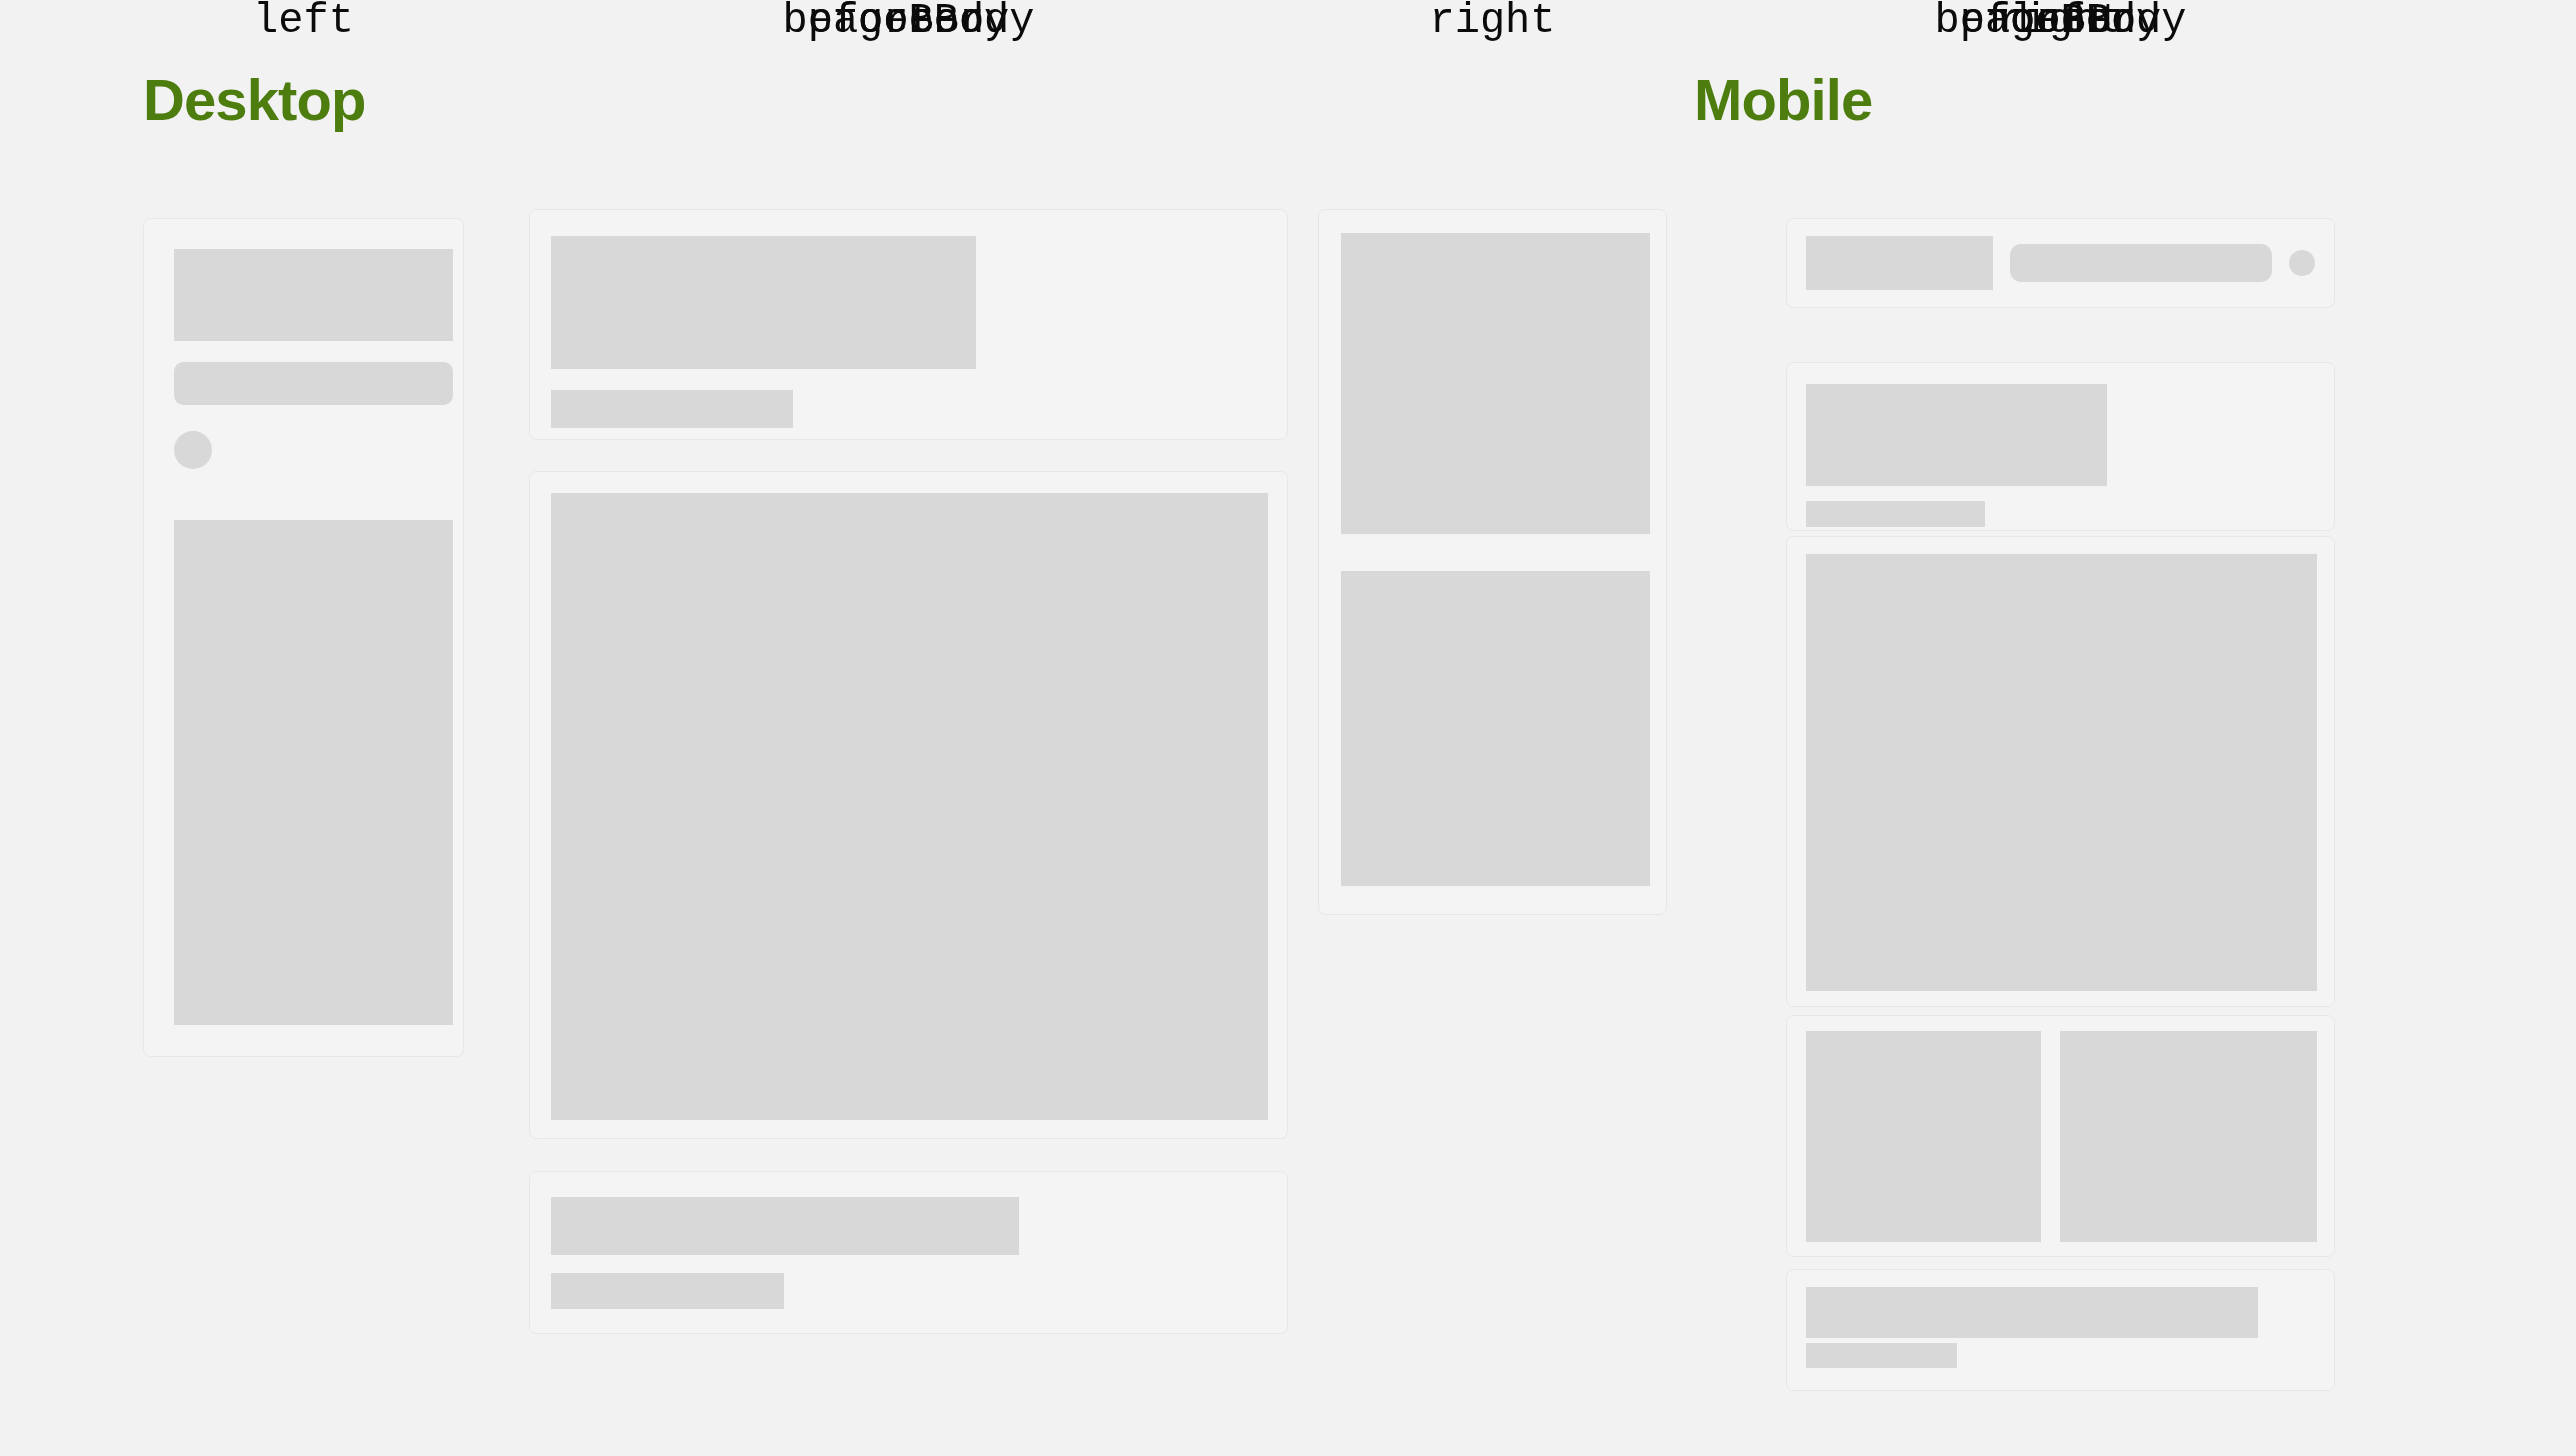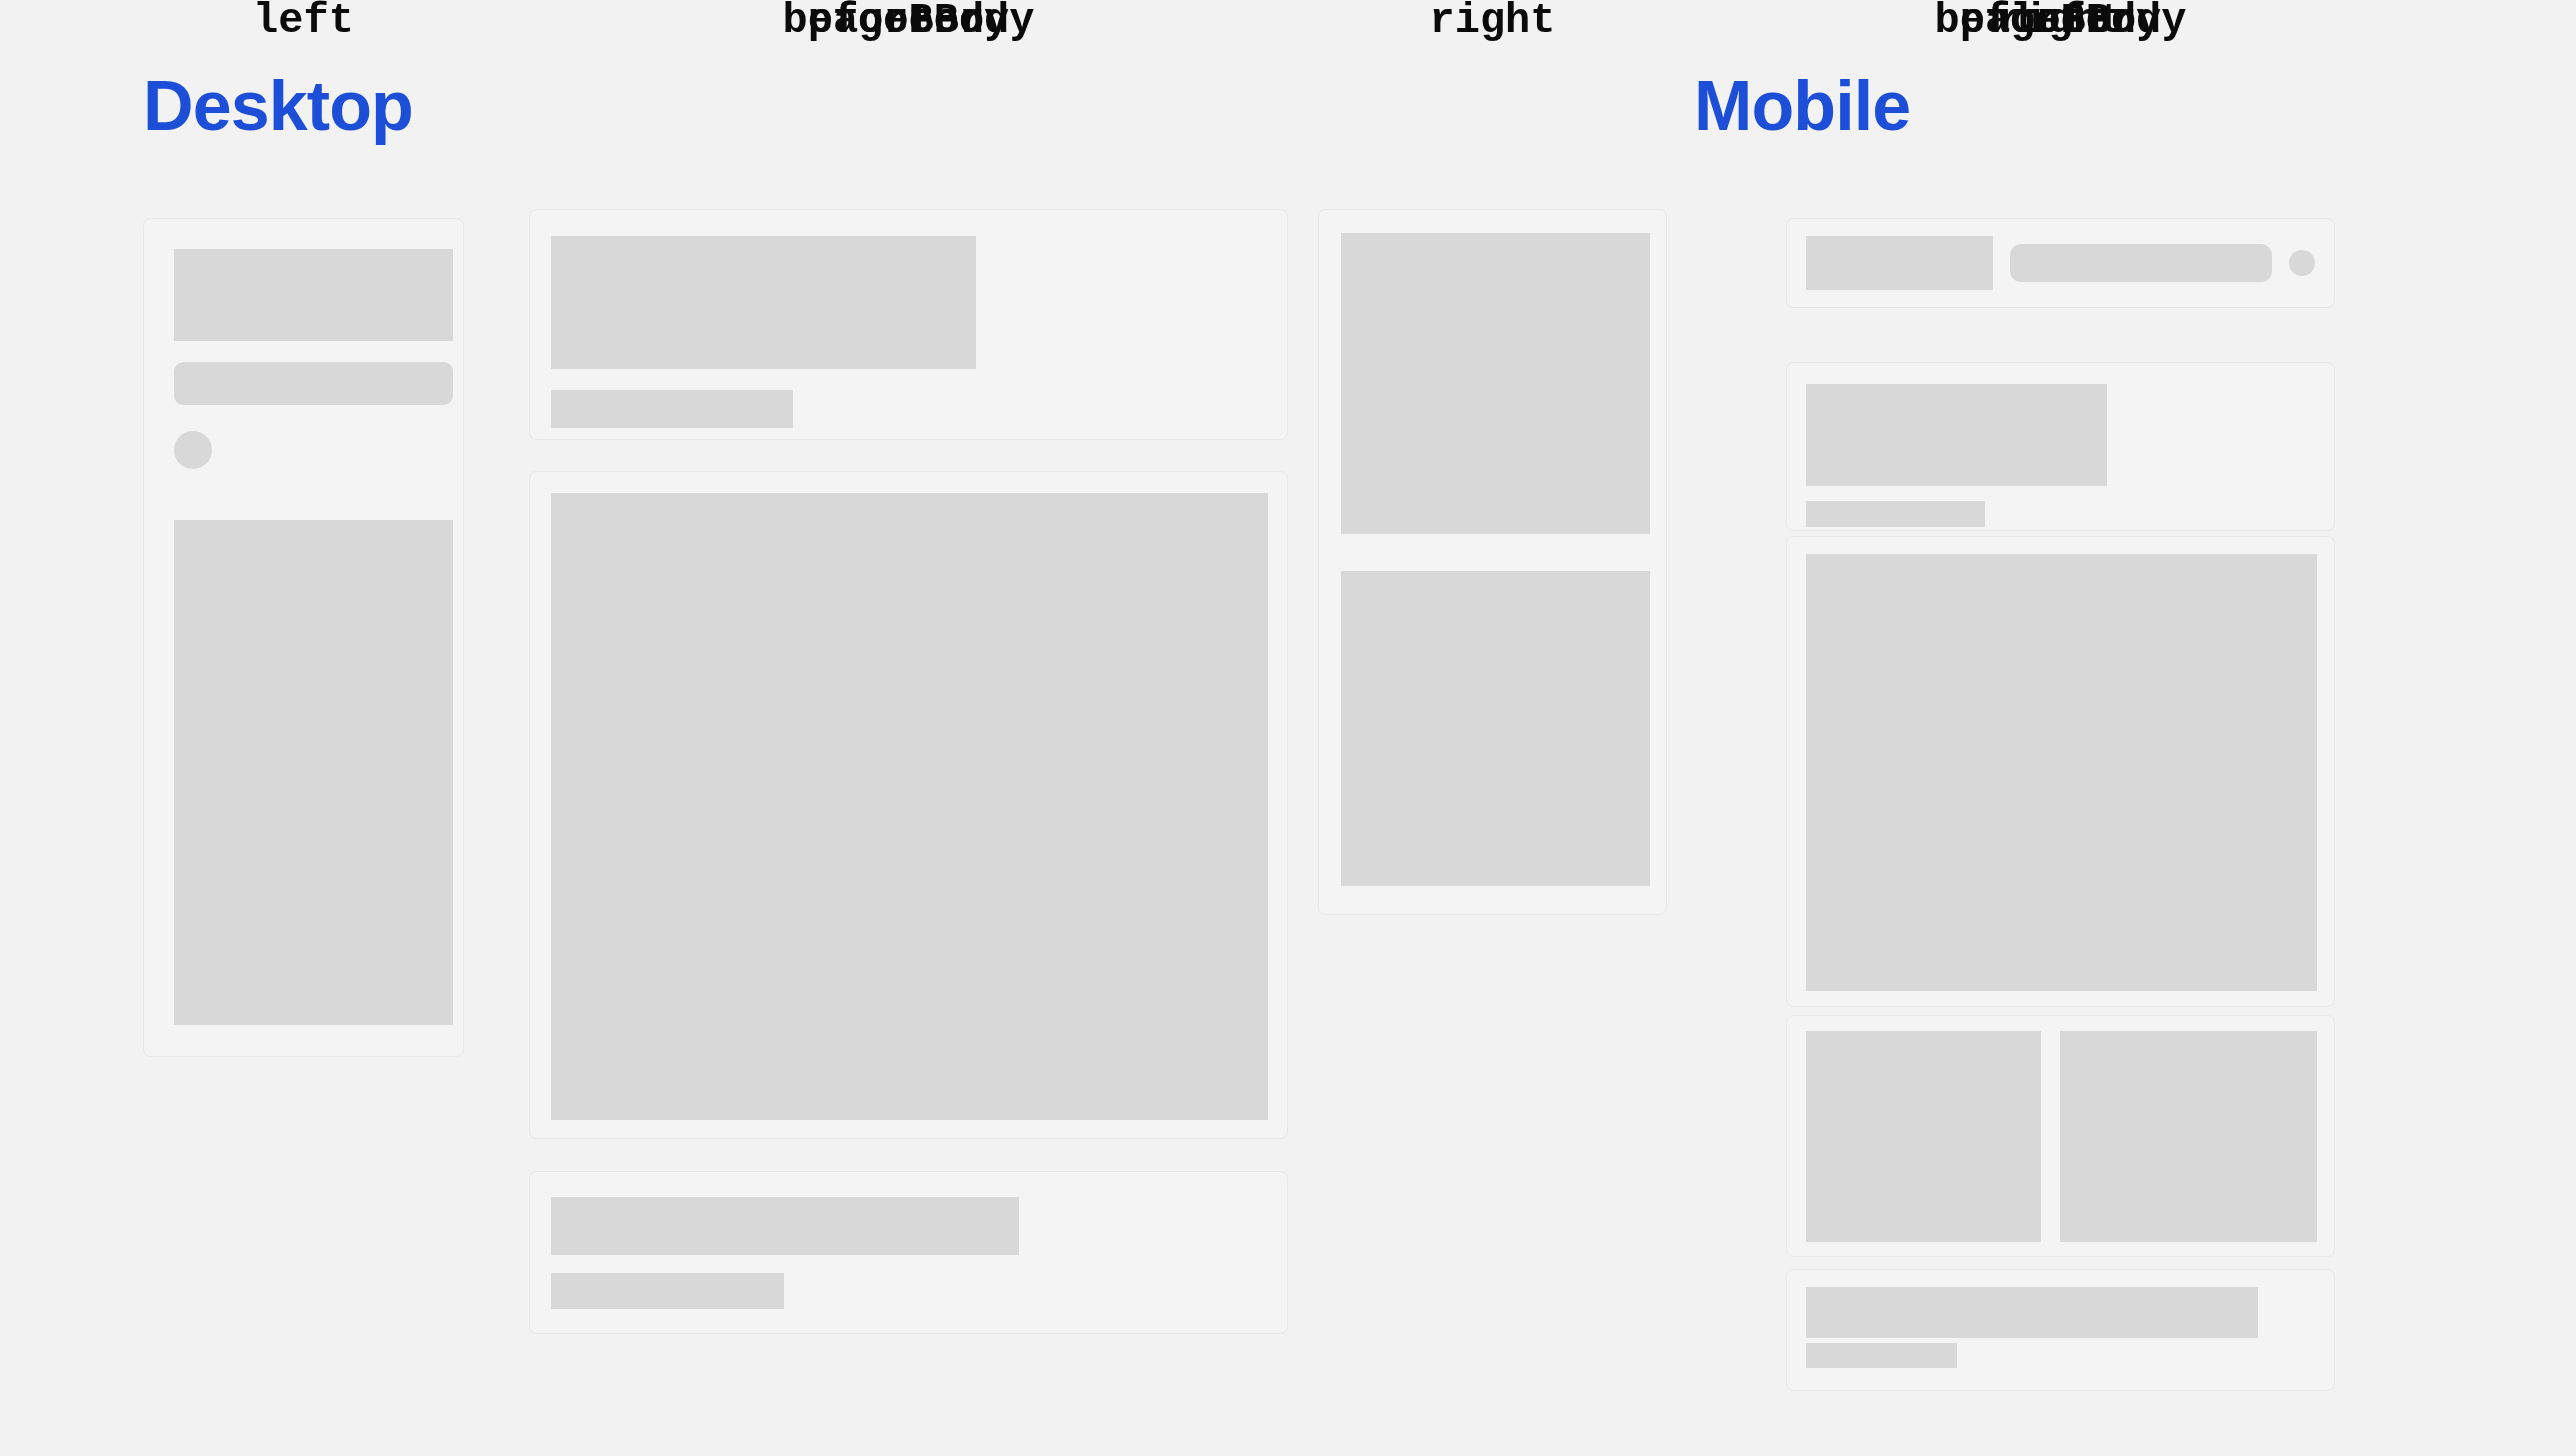--- a/index.html
+++ b/index.html
@@ -13,23 +13,23 @@
     background: #f2f2f2;
     font-family: "Liberation Sans", sans-serif;
     overflow: hidden;
     position: relative;
   }
 
   
   .section-title {
     font-family: "Liberation Sans", sans-serif;
     font-weight: bold;
-    font-size: 70px;
+    font-size: 58px;
     line-height: 1;
-    color: #1d4ed8;
+    color: #4d7c0f;
     letter-spacing: -0.9px;
     margin: 0;
   }
 
   
   .panel {
     background: #f4f4f4;
     border: 1.9px solid #e7e7e7;
     border-radius: 7.5px;
     box-sizing: border-box;
@@ -53,21 +53,20 @@
     position: absolute;
     left: 0;
     right: 0;
     text-align: center;
     font-family: "Liberation Mono", "DejaVu Sans Mono", monospace;
     font-size: 42px;
     line-height: 1;
     color: #0b0b0b;
     pointer-events: none;
     white-space: nowrap;
-    font-weight: bold;
   }
 
   
   #desktop-title { position: absolute; left: 143px; top: 71px; }
 
   #desktop-left-panel {
     position: absolute;
     left: 143px;
     top: 218px;
     width: 321px;

